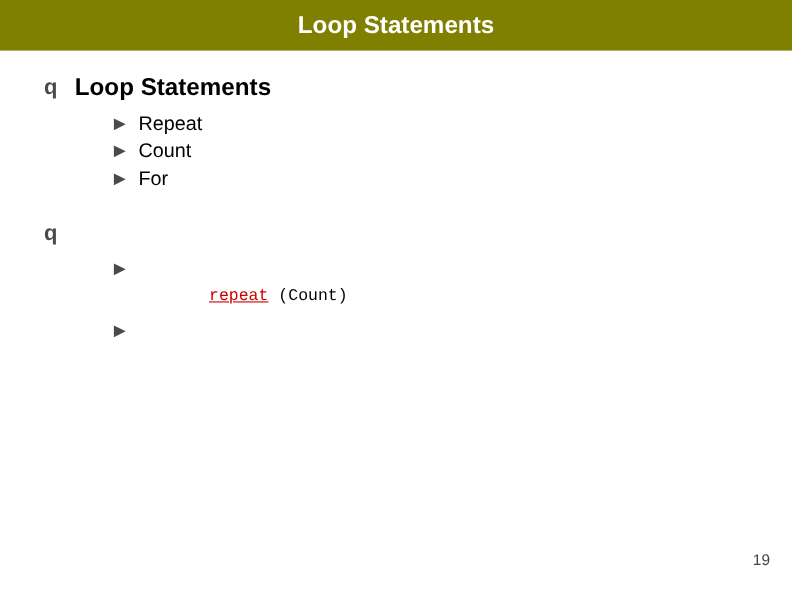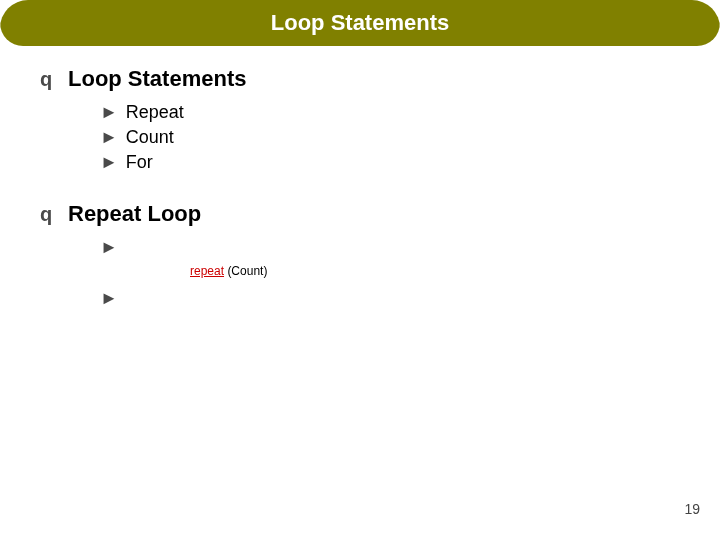--- a/index.html
+++ b/index.html
@@ -1,15 +1,15 @@
 <!DOCTYPE html>
 <html><head>
   <meta charset="utf-8">
   <style>
-    * { margin: 0; padding: 0; box-sizing: border-box; border-radius: 28px; }
+    * { margin: 0; padding: 0; box-sizing: border-box; }
 
     body {
       width: 720px;
       height: 540px;
       background: #ffffff;
       font-family: Arial, sans-serif;
       overflow: hidden;
       position: relative;
     }
 
@@ -79,23 +79,23 @@
       margin-right: 8px;
       font-size: 18px;
     }
 
     .code-block {
       padding-left: 90px;
       margin-top: 4px;
     }
 
     .code-line {
-      font-size: 12px;
+      font-size: 15px;
       color: #000000;
-      font-family: Liberation Sans, sans-serif;
+      font-family: Liberation Mono, monospace;
       line-height: 1.5;
     }
 
     .keyword-repeat {
       color: #cc0000;
       text-decoration: underline;
     }
 
     .keyword-x {
       color: #cc0000;
@@ -141,21 +141,20 @@
         <div class="sub-item">
           <span class="arrow">►</span>
           <span>For</span>
         </div>
       </div>
     </div>
 
     <div class="section">
       <div class="section-heading">
         <span class="bullet-q">q</span>
-        <span class="section-title">Repeat Loop</span>
       </div>
       <div class="sub-items">
 
         <div class="sub-item">
           <span class="arrow">►</span>
         </div>
 
         <div class="code-block">
           <div class="code-line">
             <span class="keyword-repeat">repeat</span>

